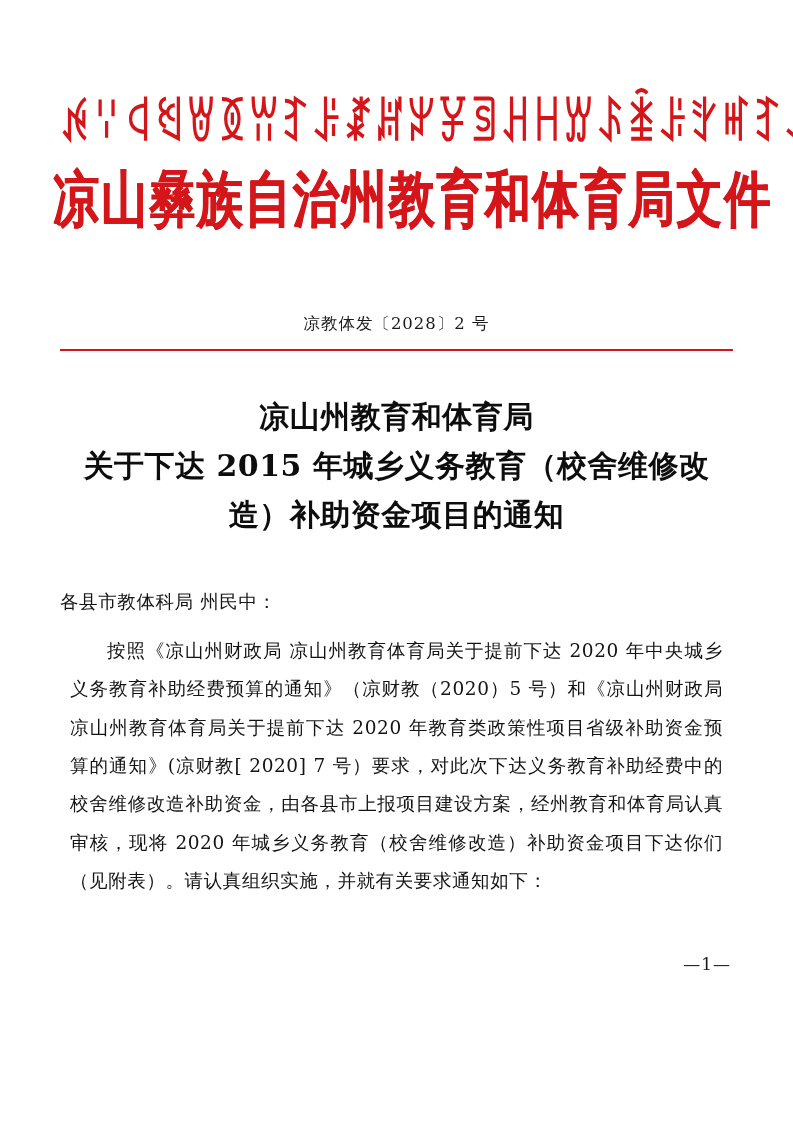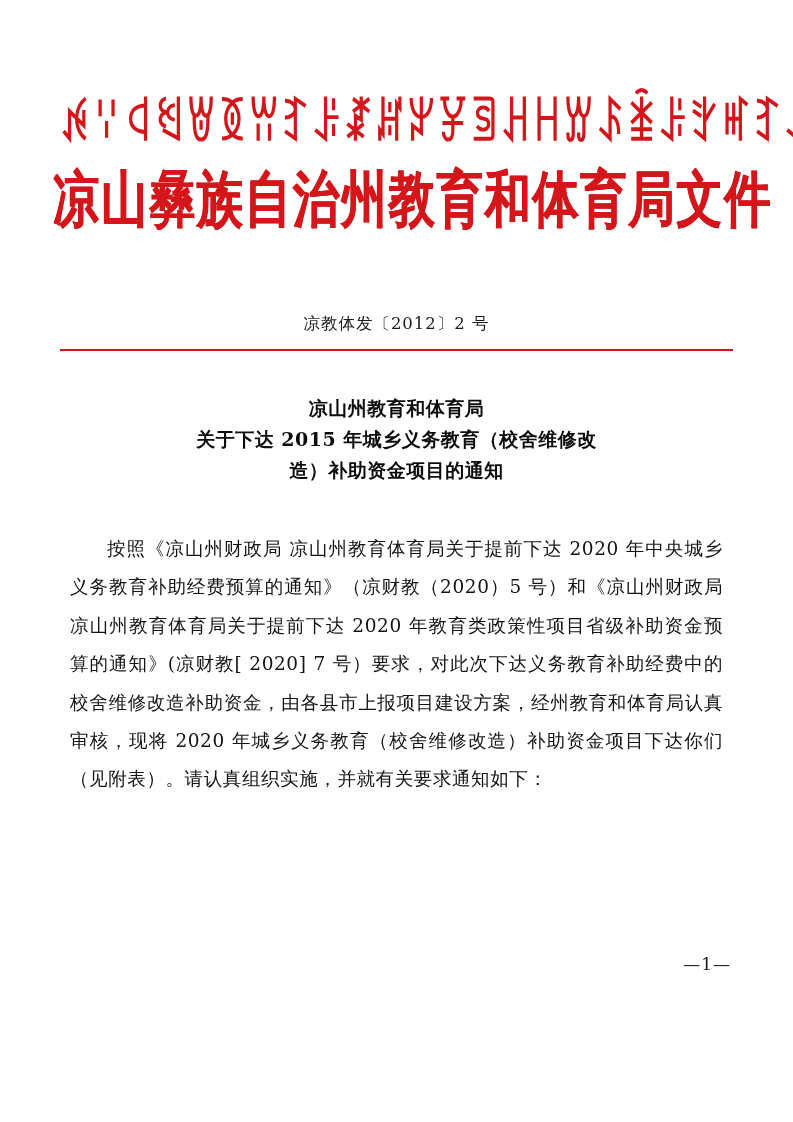--- a/index.html
+++ b/index.html
@@ -68,21 +68,21 @@
     height: 2.5px;
     background: #d4161a;
     width: 100%;
   }
 
   
   .title-block {
     margin-top: 42px;
     text-align: center;
     font-weight: 700;
-    font-size: 19px;
+    font-size: 30px;
     line-height: 1.62;
     letter-spacing: 0.5px;
     color: #0d0d0d;
   }
   .title-block .t-line {
     display: block;
     white-space: nowrap;
   }
 
   
@@ -124,29 +124,30 @@
 </head>
 <body>
 
 <div class="page">
 
   <div class="masthead">
     <div class="yi-line">ꉌꈌꒉꄔꇐꅉꀕꆈꌠꊨꏦꏃꐯꉖꃅꀿꑣꌺꁦꌠꇬꎭꆈꌠꌧꆹ</div>
     <div class="zh-line">凉山彝族自治州教育和体育局文件</div>
   </div>
 
-  <div class="docnum">凉教体发〔2012〕2 号</div>
+  <div class="docnum">凉教体发〔2028〕2 号</div>
 
   <div class="red-rule"></div>
 
   <div class="title-block">
     <span class="t-line">凉山州教育和体育局</span>
     <span class="t-line">关于下达 2015 年城乡义务教育（校舍维修改</span>
     <span class="t-line">造）补助资金项目的通知</span>
   </div>
 
   <div class="body-text">
+    <p class="salutation">各县市教体科局  州民中：</p>
     <p class="para">按照《凉山州财政局  凉山州教育体育局关于提前下达 2020 年中央城乡义务教育补助经费预算的通知》（凉财教（2020）5 号）和《凉山州财政局   凉山州教育体育局关于提前下达 2020 年教育类政策性项目省级补助资金预算的通知》(凉财教[ 2020] 7 号）要求，对此次下达义务教育补助经费中的校舍维修改造补助资金，由各县市上报项目建设方案，经州教育和体育局认真审核，现将 2020 年城乡义务教育（校舍维修改造）补助资金项目下达你们（见附表）。请认真组织实施，并就有关要求通知如下：</p>
   </div>
 
   <div class="pagenum">—1—</div>
 
 </div>
 
 </body></html>

